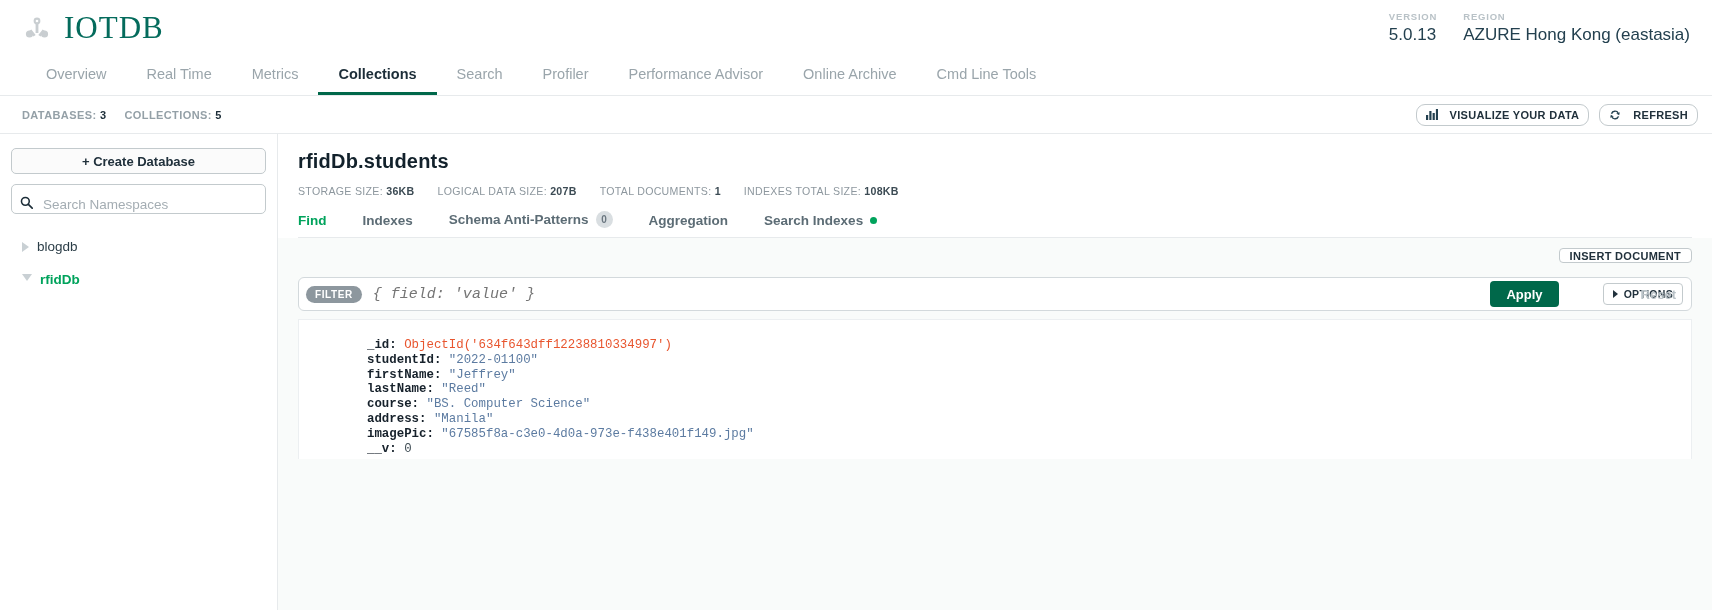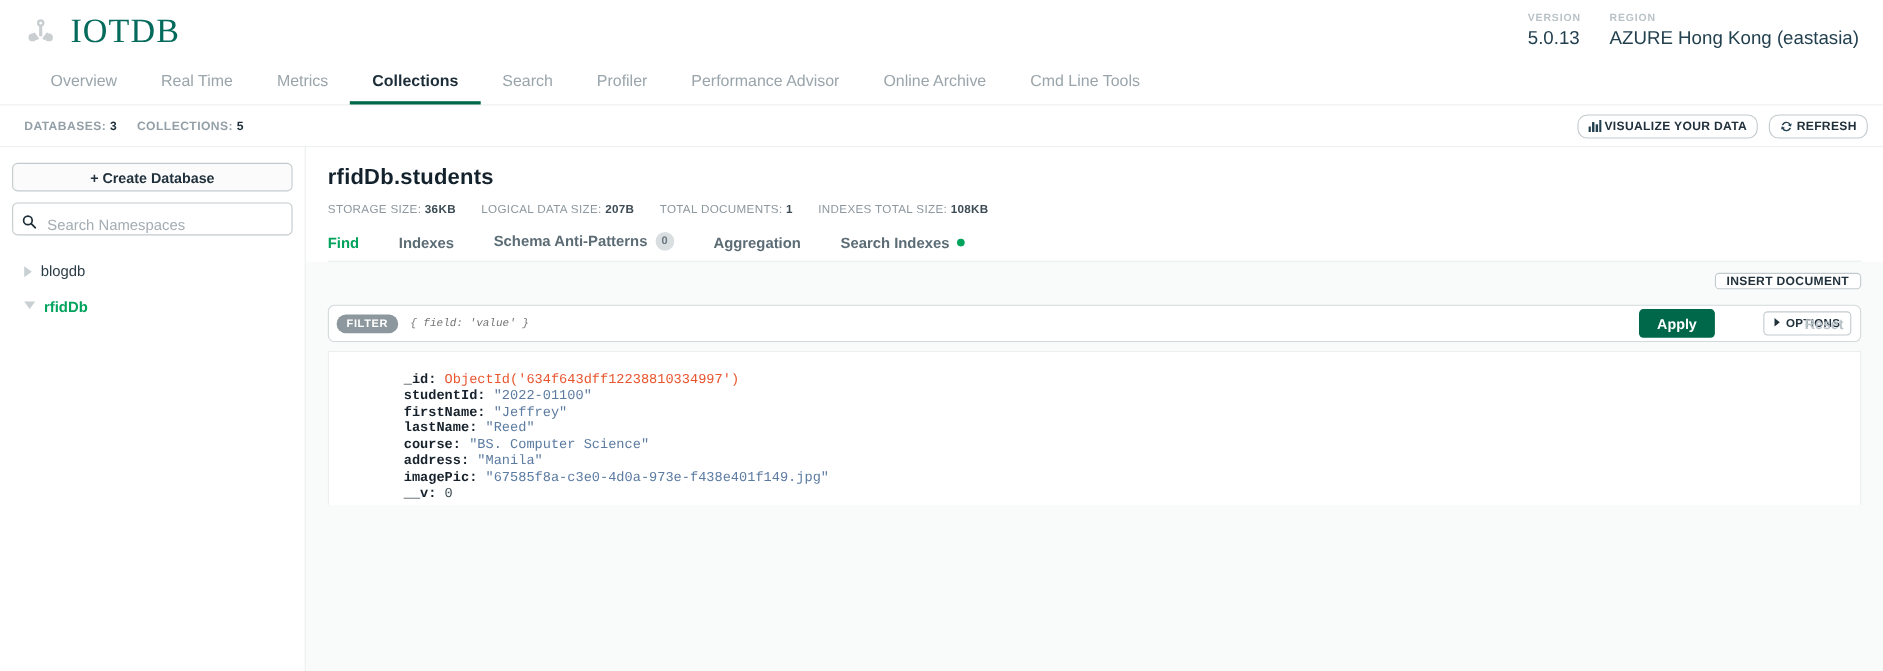--- a/index.html
+++ b/index.html
@@ -81,21 +81,21 @@
     font-size: 11px;
     letter-spacing: .4px;
     color: #94a0a7;
     font-weight: bold;
   }
   .stat-item b { color: #1c2d38; font-weight: bold; }
   .stats-right { display: flex; gap: 10px; align-items: center; }
   .ghost-btn {
     display: inline-flex;
     align-items: center;
-    gap: 3px;
+    gap: 12px;
     height: 22px;
     padding: 0 9px;
     border: 1px solid #c3cacd;
     border-radius: 9px;
     background: #fff;
     font-size: 11px;
     font-weight: bold;
     letter-spacing: .3px;
     color: #21313c;
     cursor: pointer;
@@ -275,21 +275,21 @@
     letter-spacing: .6px;
     border-radius: 11px;
     padding: 3px 9px;
     cursor: pointer;
   }
   .filter-input {
     flex: 1;
     border: 0;
     outline: none;
     font-family: "Liberation Mono", monospace;
-    font-size: 10px;
+    font-size: 15px;
     color: #9aa5ab;
     font-style: italic;
     background: transparent;
   }
   .options-btn {
     display: inline-flex;
     align-items: center;
     gap: 5px;
     height: 22px;
     padding: 0 9px;

